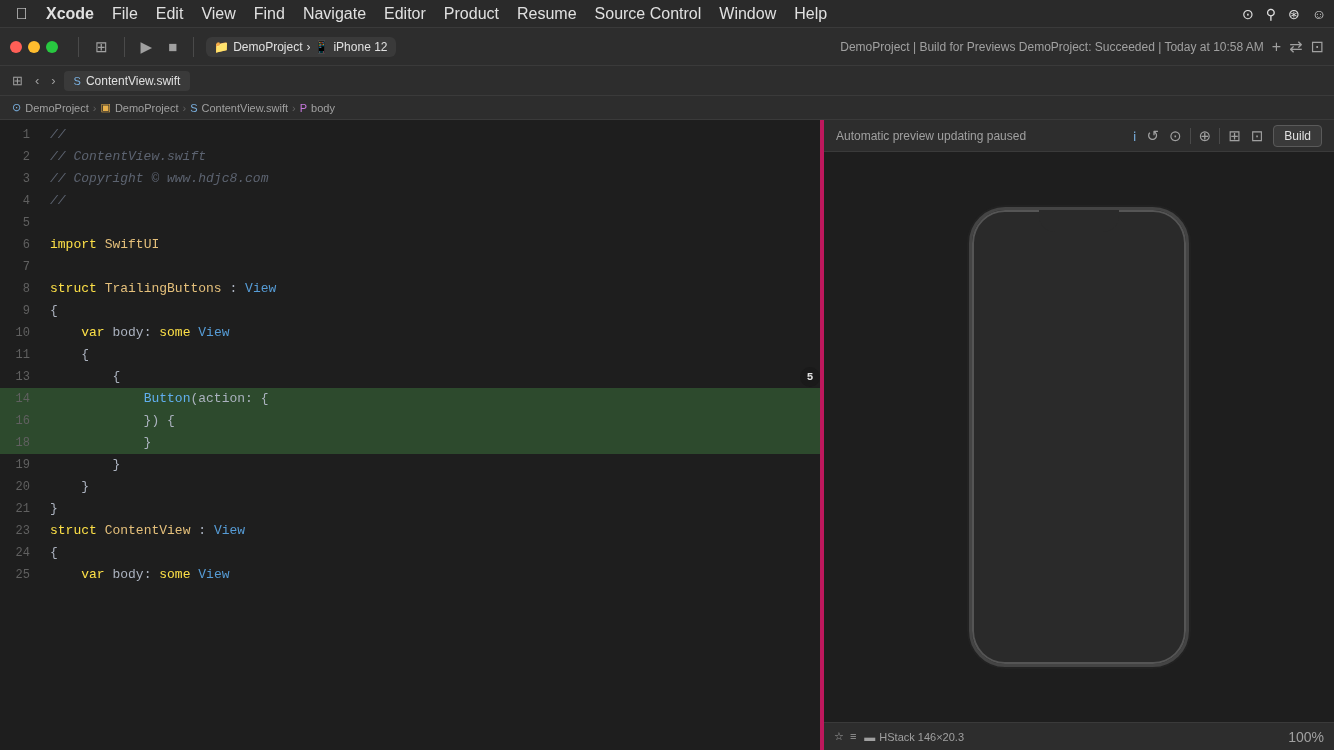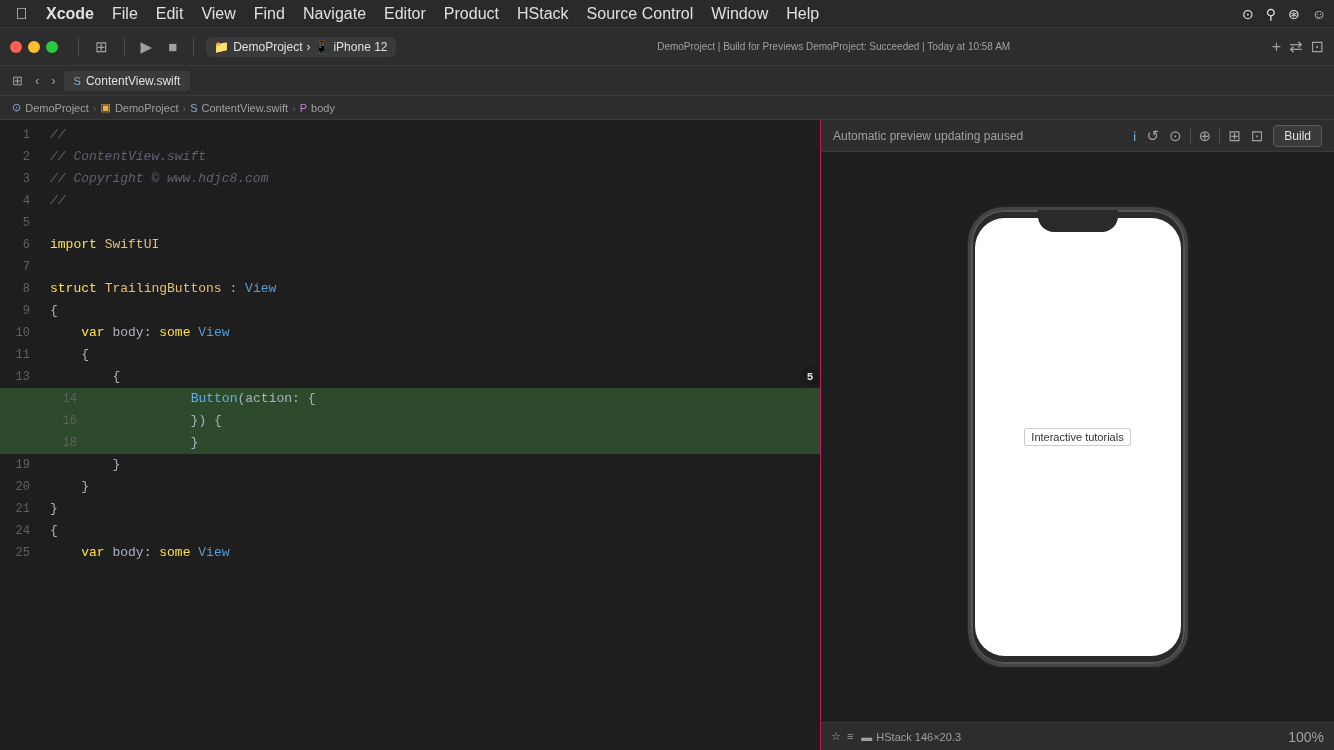--- a/index.html
+++ b/index.html
@@ -80,23 +80,23 @@
       align-items: center;
       gap: 4px;
       background: #3a3a3a;
       border-radius: 6px;
       padding: 3px 8px;
       color: #e0e0e0;
       font-size: 12px;
     }
     .build-status {
       flex: 1;
-      text-align: center;
-      color: #a0a0a0;
-      font-size: 10px;
+      text-align: right;
+      color: #a0a0a0;
+      font-size: 12px;
     }
     .toolbar-right {
       display: flex;
       gap: 8px;
       align-items: center;
     }
     .toolbar-right-btn {
       color: #a0a0a0;
       font-size: 16px;
       cursor: pointer;
@@ -176,21 +176,20 @@
       overflow: hidden;
     }
     .code-line {
       display: flex;
       align-items: center;
       padding: 0 0;
       height: 22px;
     }
     .code-line.highlighted {
       background: #2d4a2d;
-      padding-left: 47px;
     }
     .line-num {
       width: 42px;
       text-align: right;
       color: #606060;
       padding-right: 12px;
       font-size: 12px;
       flex-shrink: 0;
       user-select: none;
     }
@@ -220,21 +219,21 @@
       font-size: 11px;
       font-weight: bold;
       margin-left: 8px;
       flex-shrink: 0;
     }
 
     
     #preview {
       flex: 1;
       background: #1e1e1e;
-      border-left: 1px solid #be185d;
+      border-left: 4px solid #be185d;
       display: flex;
       flex-direction: column;
     }
     #preview-header {
       height: 32px;
       background: #2d2d2d;
       display: flex;
       align-items: center;
       padding: 0 12px;
       gap: 8px;
@@ -360,21 +359,21 @@
 <div id="menubar">
   <span class="menu-item apple"></span>
   <span class="menu-item bold">Xcode</span>
   <span class="menu-item">File</span>
   <span class="menu-item">Edit</span>
   <span class="menu-item">View</span>
   <span class="menu-item">Find</span>
   <span class="menu-item">Navigate</span>
   <span class="menu-item">Editor</span>
   <span class="menu-item">Product</span>
-  <span class="menu-item">HStack</span>
+  <span class="menu-item">Resume</span>
   <span class="menu-item">Source Control</span>
   <span class="menu-item">Window</span>
   <span class="menu-item">Help</span>
   <span class="menu-spacer"></span>
   <div class="menu-icons">
     <span class="menu-icon">⊙</span>
     <span class="menu-icon">⚲</span>
     <span class="menu-icon">⊛</span>
     <span class="menu-icon">☺</span>
   </div>
@@ -546,20 +545,26 @@
         <span class="line-num">20</span>
         <span class="code-content plain">&nbsp;&nbsp;&nbsp;&nbsp;}</span>
       </div>
 
       <div class="code-line">
         <span class="line-num">21</span>
         <span class="code-content plain">}</span>
       </div>
 
 
+      <div class="code-line">
+        <span class="line-num">23</span>
+        <span class="code-content">
+          <span class="kw">struct</span> <span class="type">ContentView</span> <span class="plain">: </span><span class="kw2">View</span>
+        </span>
+      </div>
 
       <div class="code-line">
         <span class="line-num">24</span>
         <span class="code-content plain">{</span>
       </div>
 
       <div class="code-line">
         <span class="line-num">25</span>
         <span class="code-content">
           &nbsp;&nbsp;&nbsp;&nbsp;<span class="kw">var</span> <span class="plain">body: </span><span class="kw">some</span> <span class="kw2">View</span>
@@ -582,23 +587,20 @@
         <span class="prev-tool-sep"></span>
         <span class="prev-tool-btn">⊞</span>
         <span class="prev-tool-btn">⊡</span>
       </div>
       <button class="resume-btn">Build</button>
     </div>
 
     <div id="preview-content">
       <div class="iphone-frame">
         <div class="iphone-notch"></div>
-        <div class="iphone-screen">
-          <div class="tutorial-label">Interactive tutorials</div>
-        </div>
       </div>
     </div>
 
     <div id="preview-footer">
       <span class="preview-footer-icons">
         <span>☆</span>
         <span>≡</span>
       </span>
       <div class="stack-info">
         <span>▬</span>

